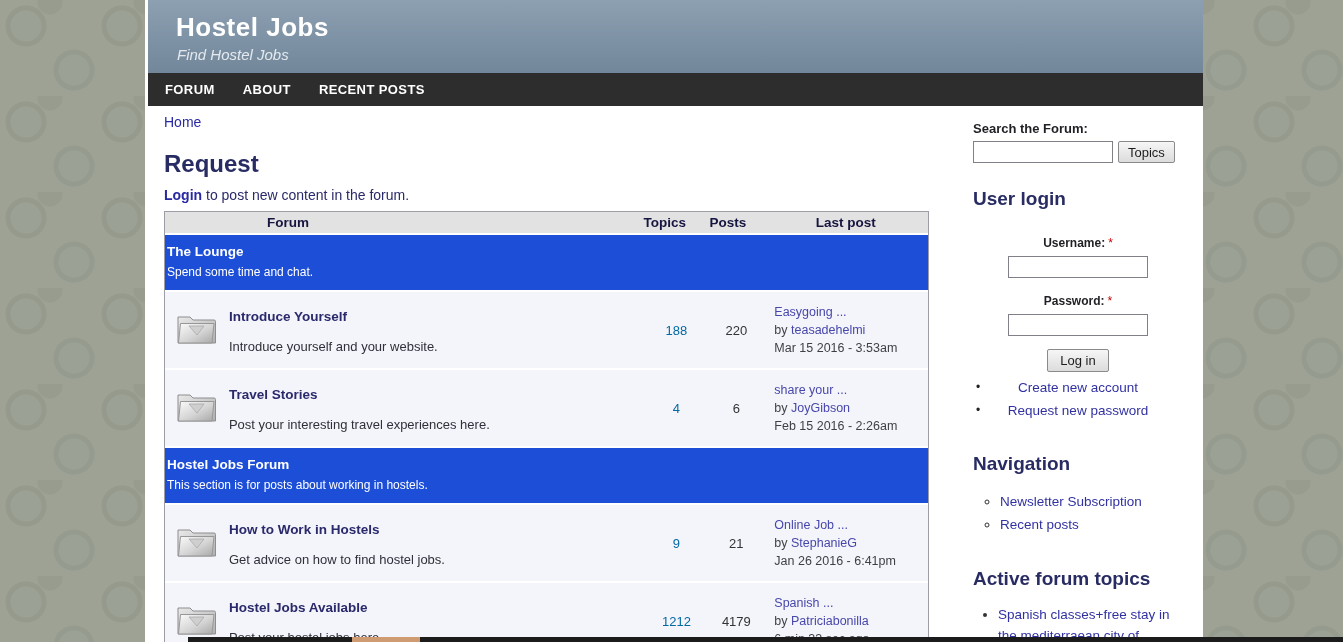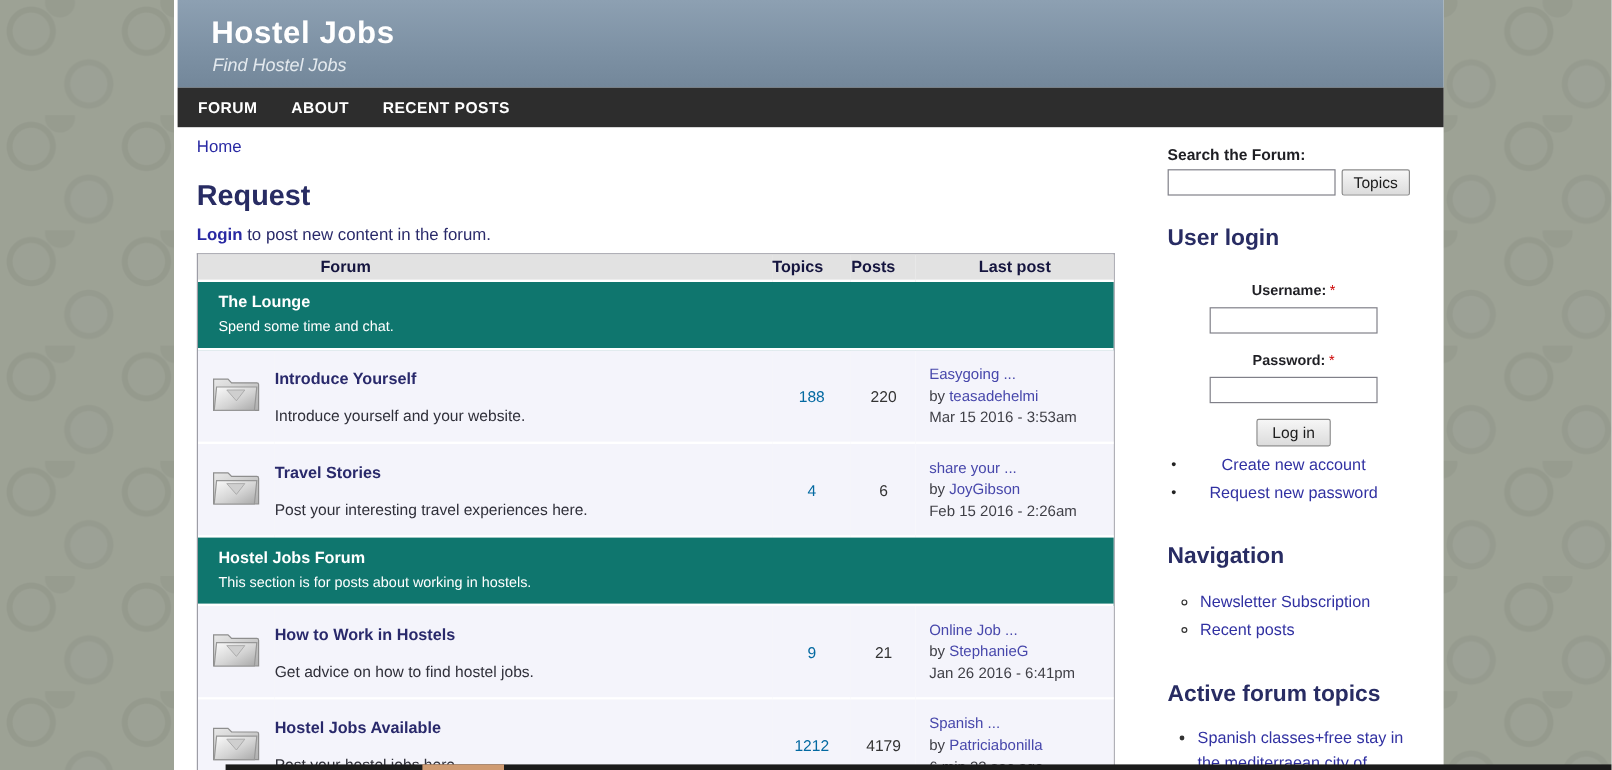--- a/index.html
+++ b/index.html
@@ -56,21 +56,21 @@
     border: 1px solid #9d9da6; border-bottom: none;
   }
   .forum-table th {
     background: #e2e2e2; color: #15153f; font-size: 13.5px; font-weight: bold;
     height: 23px; vertical-align: middle; border-bottom: 2px solid #ffffff;
   }
   th.th-forum { text-align: left; padding-left: 102px; }
   th.th-topics, th.th-posts { text-align: left; margin-top: 32px; }
   th.th-last { text-align: center; }
   tr.cat-row td {
-    background: #0f766e; color: #ffffff; padding: 9px 0 11px 17px;
+    background: #1d4ed8; color: #ffffff; padding: 9px 0 11px 2px;
     border-bottom: 2px solid #ffffff;
   }
   .cat-title { font-size: 13.5px; font-weight: bold; }
   .cat-desc { font-size: 12px; margin-top: 6px; }
   tr.forum-row td {
     background: #f4f4fb; height: 78px; vertical-align: middle;
     border-bottom: 2px solid #ffffff;
   }
   td.c-icon { width: 64px; text-align: center; }
   td.c-title { width: 416px; padding-right: 10px; }

